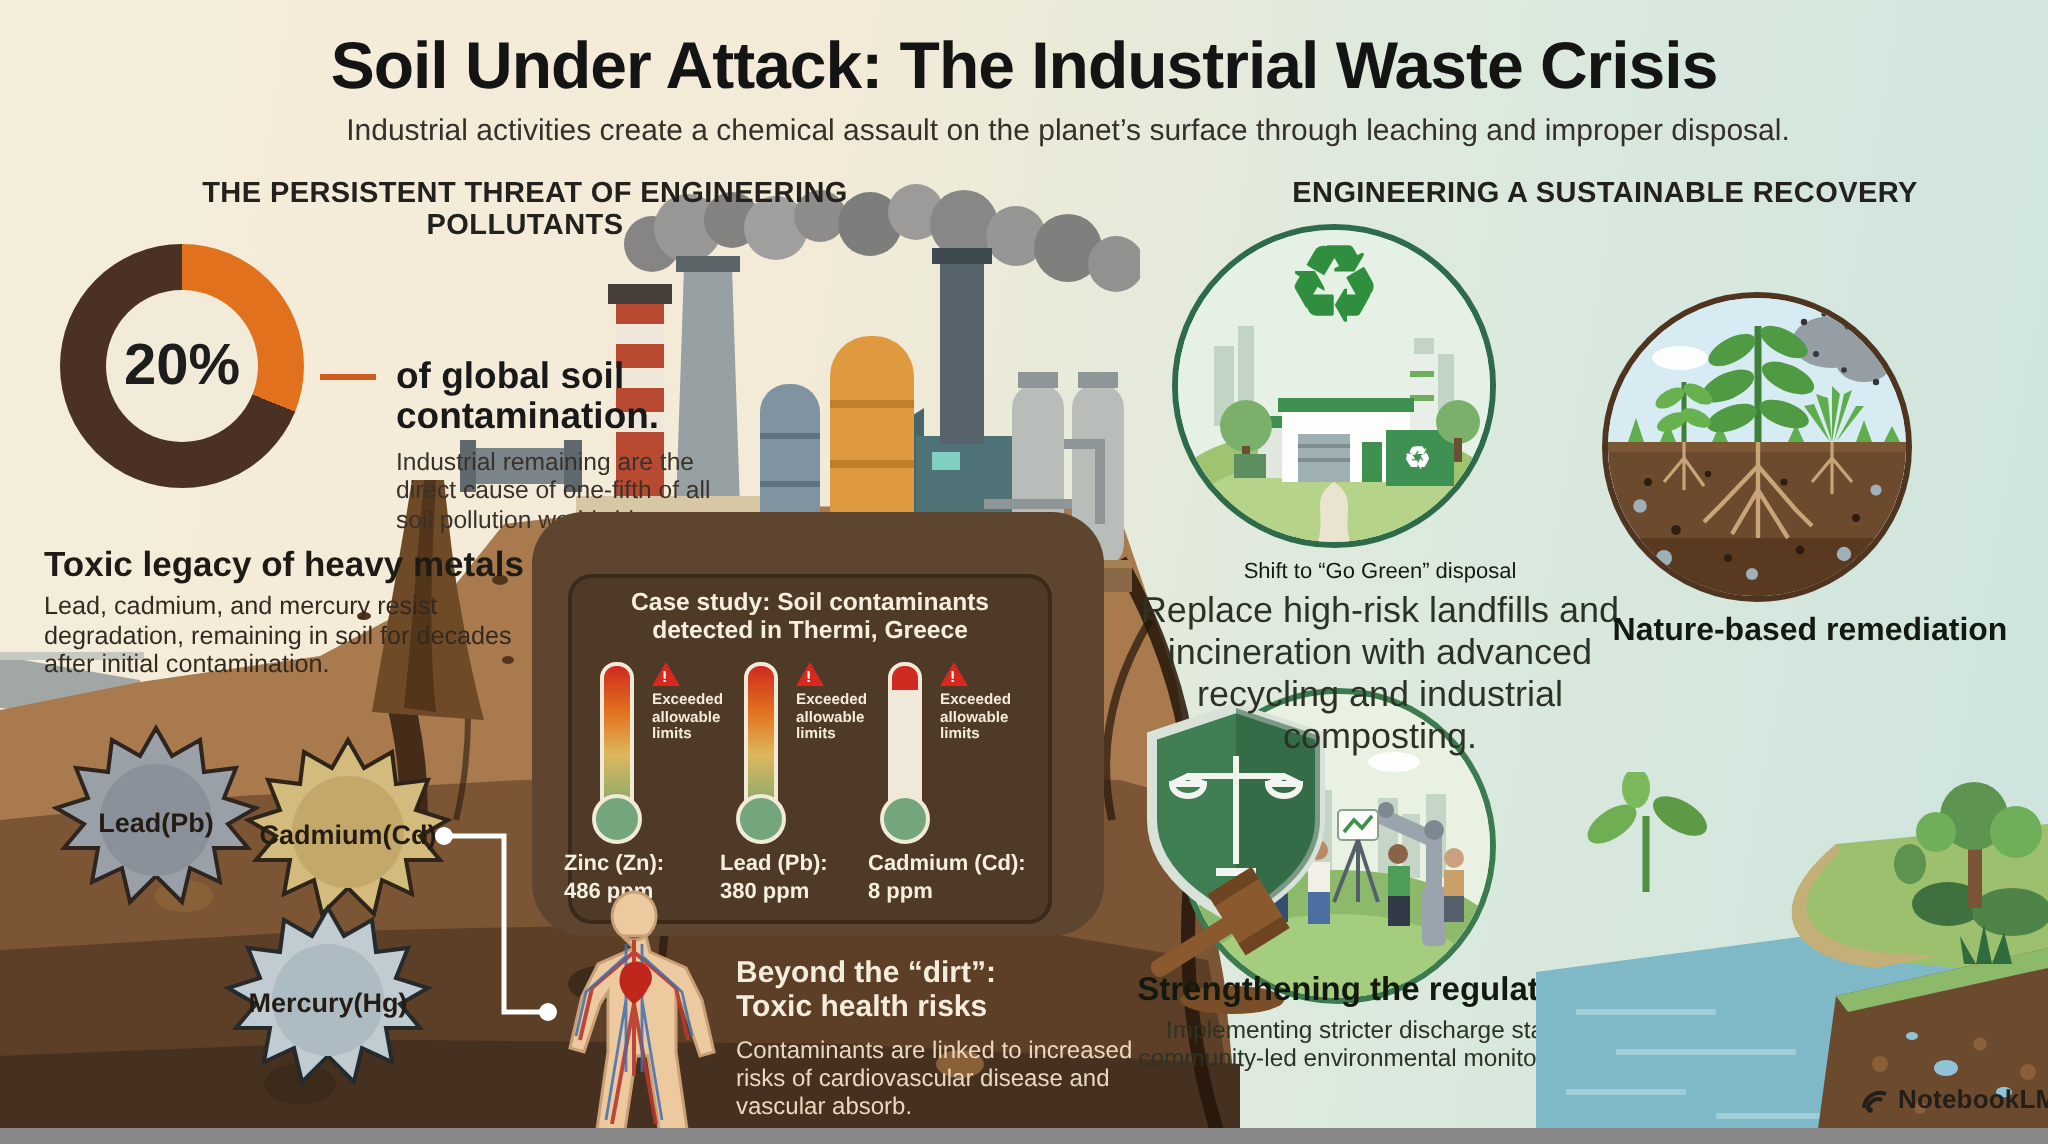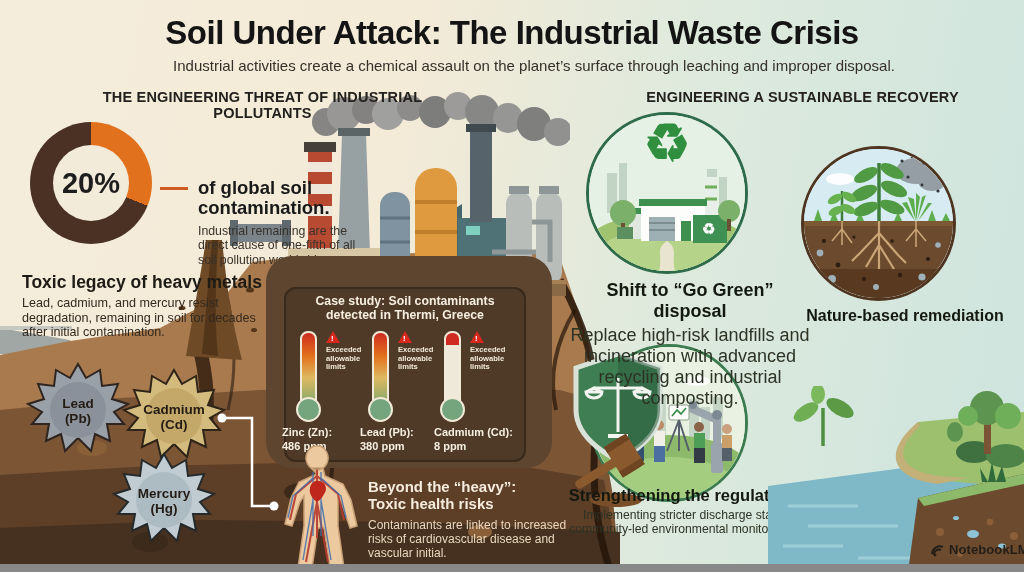--- a/index.html
+++ b/index.html
@@ -56,31 +56,31 @@
     border-right:7px solid transparent;border-bottom:12px solid #d8281e;}
   .warn-tri span{position:absolute;left:-2px;top:3px;font-size:8px;font-weight:700;color:#fff;}
   .warn-text{margin-top:3px;font-size:7.6px;font-weight:700;color:#f3ead9;line-height:1.15;}
   .t-label{position:absolute;top:139px;width:78px;text-align:left;font-size:11px;font-weight:700;
     color:#f6efe0;line-height:1.25;}
   .tl1{left:-2px;} .tl2{left:76px;} .tl3{left:150px;width:86px;}
 
   
   .badge{position:absolute;width:104px;height:100px;}
   .badge svg{position:absolute;inset:0;}
-  .badge-label{position:absolute;inset:0;display:flex;flex-direction:column;align-items:center;
+  .badge-label{position:absolute;inset:0;display:flex;flex-direction:row;align-items:center;
     justify-content:center;font-weight:700;font-size:13.5px;color:#241c14;line-height:1.1;}
 
   
   .circle{border-radius:50%;overflow:hidden;box-sizing:border-box;}
   .circ1{left:586px;top:112px;width:162px;height:162px;border:3px solid #2e6b4a;background:#e3f0e3;}
   .circ2{left:801px;top:146px;width:155px;height:155px;border:3px solid #4f3520;background:#d8ecf2;}
   .circ3{left:590px;top:344px;width:158px;height:158px;border:3px solid #3c7b50;background:#e8f1e2;}
 
   .gg{left:568px;top:280px;width:244px;}
-  .gg-title{font-size:18px;font-weight:700;color:#14190f;}
+  .gg-title{font-size:11px;font-weight:400;color:#14190f;}
   .gg-body{margin-top:3px;font-size:18px;line-height:1.17;color:#2c3325;}
   .nat{left:790px;top:307px;width:230px;}
   .nat-title{font-size:16px;font-weight:700;color:#14190f;}
   .nat-body{margin-top:3px;font-size:12.2px;line-height:1.17;color:#2c3325;}
   .reg{left:560px;top:486px;width:296px;}
   .reg-title{font-size:16.5px;font-weight:700;color:#14190f;}
   .reg-body{margin-top:3px;font-size:12.2px;line-height:1.17;color:#2c3325;}
 
   .recycle-big{position:absolute;left:50%;top:2px;transform:translateX(-50%);
     font-size:52px;color:#2f8f3f;font-weight:700;line-height:1;}
@@ -169,21 +169,21 @@
     <path d="M150,180 H232" stroke="#b95f33" stroke-width="7"></path>
     <rect x="40" y="190" width="296" height="14" fill="#8a6a46"></rect>
     <rect x="40" y="188" width="296" height="4" fill="#a58052"></rect>
     <rect x="0" y="132" width="58" height="18" fill="#7b8489"></rect>
     <rect x="52" y="128" width="9" height="26" fill="#5f686d"></rect>
     <rect x="0" y="128" width="8" height="26" fill="#5f686d"></rect>
   </svg>
 
   <div class="abs title ctr">Soil Under Attack: The Industrial Waste Crisis</div>
   <div class="abs subtitle ctr">Industrial activities create a chemical assault on the planet’s surface through leaching and improper disposal.</div>
-  <div class="abs section-head head-left ctr">THE ENGINEERING THREAT OF INDUSTRIAL POLLUTANTS</div>
+  <div class="abs section-head head-left ctr">THE PERSISTENT THREAT OF ENGINEERING POLLUTANTS</div>
   <div class="abs section-head head-right ctr">ENGINEERING A SUSTAINABLE RECOVERY</div>
 
   <div class="abs donut">
     <div class="donut-hole">20%</div>
   </div>
   <div class="abs callout-dash"></div>
   <div class="abs callout">
     <div class="callout-title">of global soil contamination.</div>
     <div class="callout-body">Industrial remaining are the direct cause of one-fifth of all soil pollution worldwide.</div>
   </div>
@@ -281,24 +281,24 @@
   </svg>
 
   <svg class="abs" style="left:0;top:0;pointer-events:none;" width="1024" height="572">
     <polyline points="222,418 252,418 252,506 274,506" fill="none" stroke="#fff" stroke-width="2.5"></polyline>
     <circle cx="222" cy="418" r="4.5" fill="#fff"></circle>
       <circle cx="274" cy="506" r="4.5" fill="#fff"></circle>
   </svg>
 
   <div class="abs health">
     <div class="health-title">
-      <div>Beyond the “heavy”:</div>
+      <div>Beyond the “dirt”:</div>
       <div>Toxic health risks</div>
     </div>
-    <div class="health-body">Contaminants are linked to increased risks of cardiovascular disease and vascular initial.</div>
+    <div class="health-body">Contaminants are linked to increased risks of cardiovascular disease and vascular absorb.</div>
   </div>
 
   <div class="abs circle circ1">
     <svg width="156" height="156" viewBox="0 0 156 156">
       <rect width="156" height="156" fill="#e4f1e4"></rect>
       <g fill="#c2d4c4">
           <rect x="18" y="58" width="10" height="40"></rect>
           <rect x="30" y="48" width="8" height="50"></rect>
         <rect x="118" y="54" width="10" height="44"></rect>
           <rect x="130" y="62" width="8" height="36"></rect>

